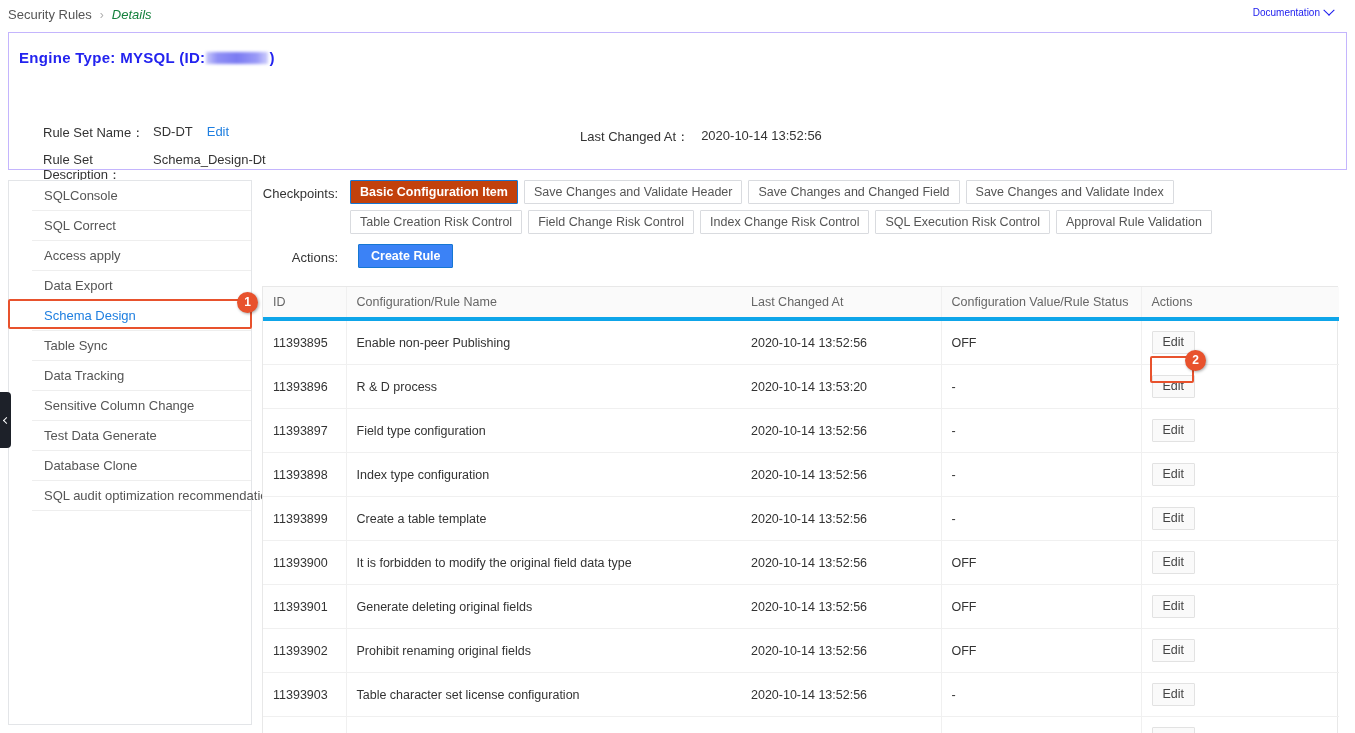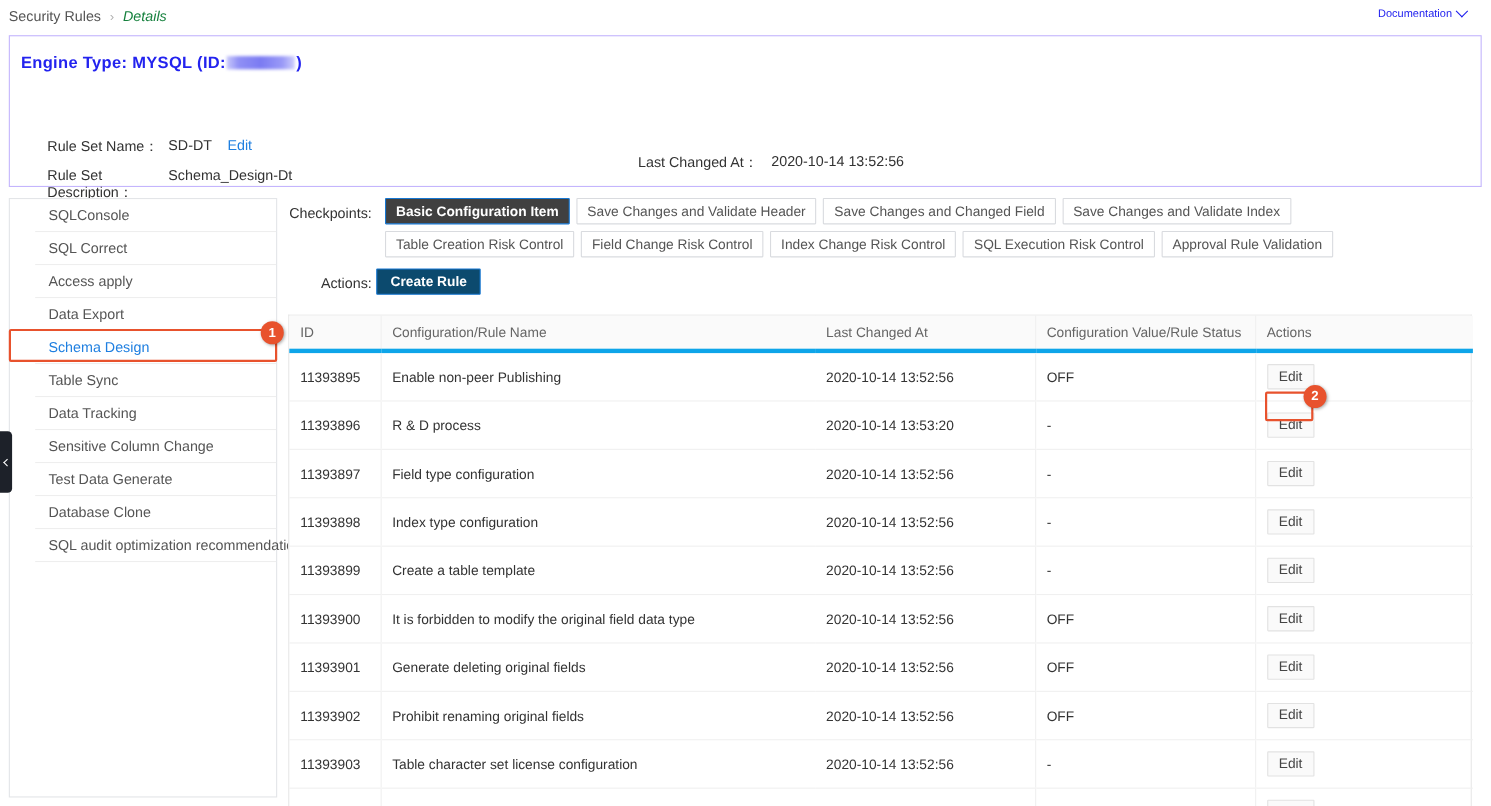--- a/index.html
+++ b/index.html
@@ -61,21 +61,21 @@
   }
   .field-row { position: absolute; display: flex; font-size: 13px; color: #333; }
   .field-row .flabel { color: #333333; }
   .field-row .fvalue { color: #333333; }
   .edit-link { color: #1f7fe0; cursor: pointer; margin-left: 14px; }
 
   .row-name  { left: 34px; top: 91px; }
   .row-desc  { left: 34px; top: 119px; }
   .row-name .flabel { width: 110px; }
   .row-desc .flabel { width: 110px; line-height: 15px; }
-  .row-changed { left: 571px; top: 106px; text-align: right; }
+  .row-changed { left: 571px; top: 95px; text-align: right; }
   .row-changed .flabel { margin-right: 12px; }
 
   
   .sidebar {
     position: absolute; left: 8px; top: 180px;
     width: 244px; height: 545px;
     background: #ffffff;
     border: 1px solid #e3e5e8;
     padding-left: 23px;
   }
@@ -129,33 +129,33 @@
     padding: 0 9px;
     font-size: 12.5px;
     border: 1px solid #d9dbdf;
     background: #ffffff;
     color: #555555;
     cursor: pointer;
     white-space: nowrap;
     border-radius: 1px;
   }
   .chip.active {
-    background: #404040;
+    background: #c2410c;
     border-color: #1677d2;
     color: #ffffff;
     font-weight: bold;
   }
   .actions-row { margin-top: 10px; }
   .btn-primary {
     height: 24px; line-height: 22px;
     padding: 0 12px;
-    background: #0c4a6e; border: 1px solid #1677d2;
+    background: #3b82f6; border: 1px solid #1677d2;
     color: #ffffff; font-size: 12.5px; font-weight: bold;
     cursor: pointer; border-radius: 1px;
-    margin-left: 4px;
+    margin-left: 20px;
   }
 
   
   .tbl-wrap {
     position: absolute; left: 0px; top: 106px;
     width: 1076px;
     border: 1px solid #e8e8e8;
     border-bottom: none;
     background: #fff;
   }

